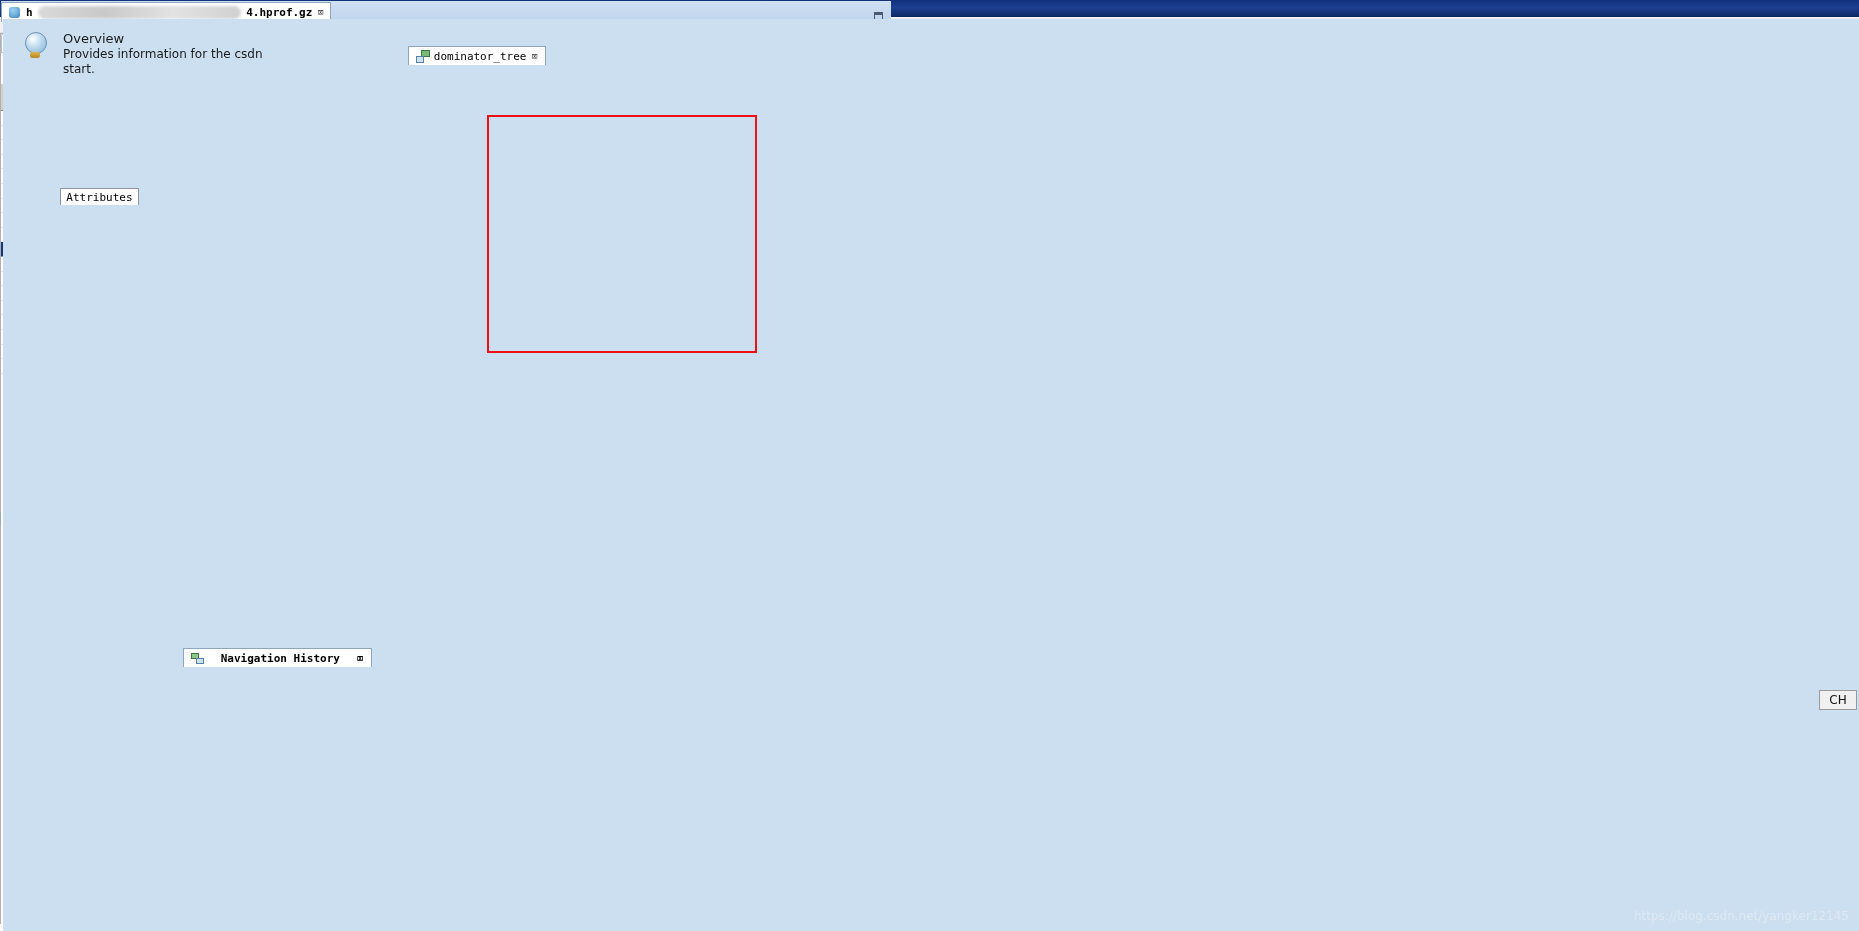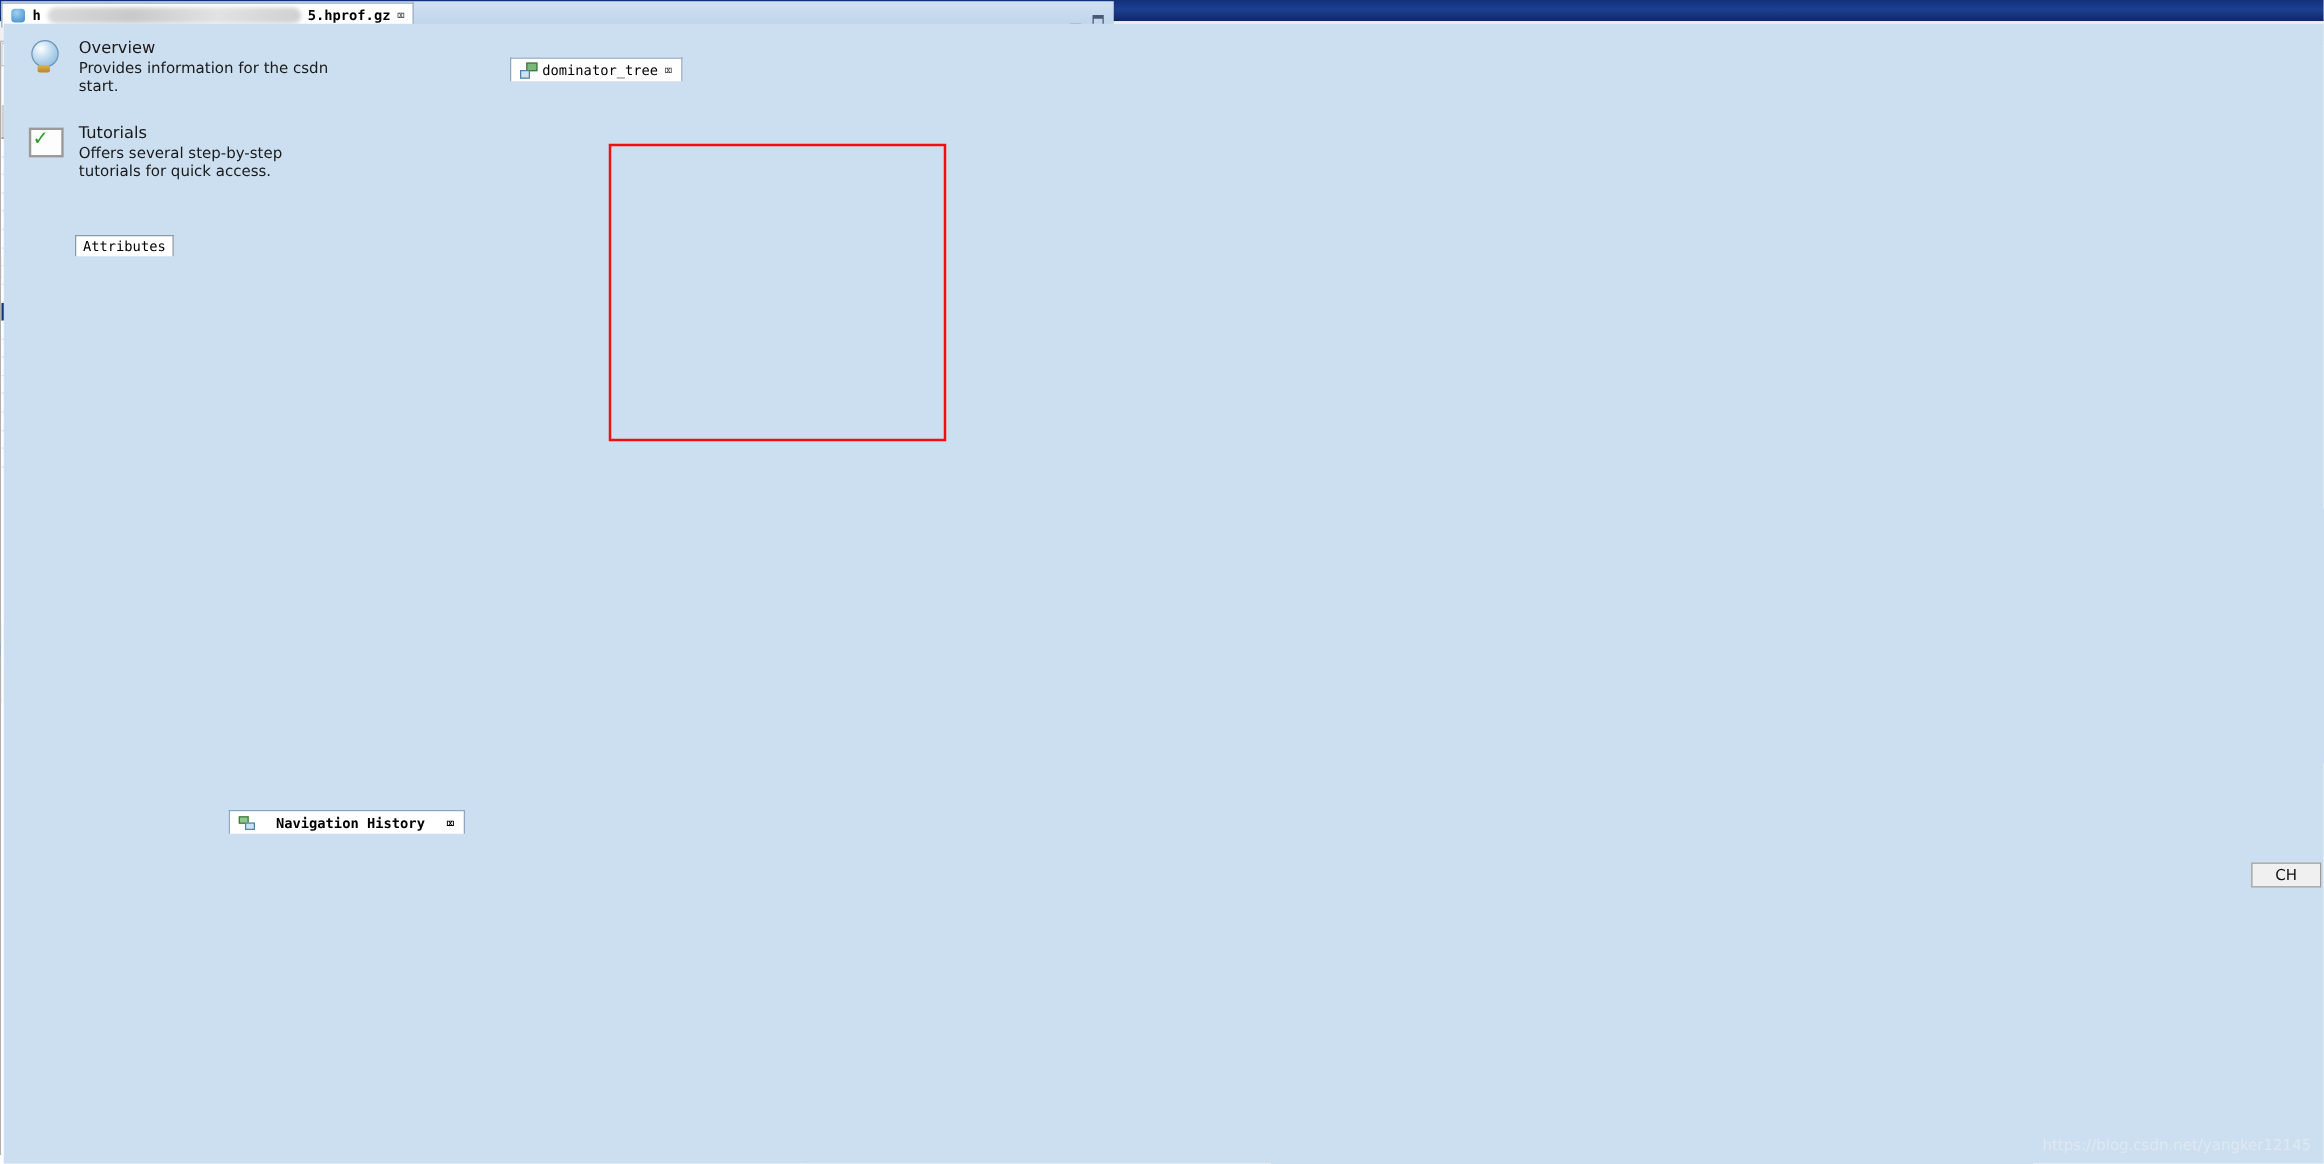--- a/index.html
+++ b/index.html
@@ -247,21 +247,21 @@
   .globe::after { content:""; position:absolute; left:9px; top:21px; width:10px; height:6px;
      background:linear-gradient(to bottom,#e0b44a,#b8862a); border-radius:2px; }
   .tut::before { content:""; position:absolute; left:2px; top:3px; width:24px; height:20px;
      background:#fdfdfd; border:2px solid #9a9a9a; }
   .tut::after { content:"\2713"; position:absolute; left:6px; top:1px; font-size:18px; color:#2a9a2a; font-weight:bold;}
   .wtext { font-family:"DejaVu Sans", sans-serif; font-size:12px; color:#1a1a1a; line-height:15px; }
   .wtitle { font-size:13px; margin-bottom:1px; }
 
   .watermark { position:absolute; right:10px; bottom:8px; font-family:"DejaVu Sans", sans-serif;
      font-size:12px; color:#dfe8f0; }
-  .chbadge { position:absolute; right:2px; top:690px; width:56px; height:20px;
+  .chbadge { position:absolute; right:2px; top:690px; width:38px; height:20px;
      background:#f0f0f0; border:1px solid #9a9a9a; font-family:"DejaVu Sans", sans-serif;
      font-size:12px; text-align:center; line-height:19px; color:#111; }
   .vgrip { position:absolute; left:314px; top:33px; width:6px; height:891px; background:#f4f4f4; }
 </style>
 </head>
 <body>
 
 <div class="app">
 
   <div class="titlebar">
@@ -429,21 +429,21 @@
 
   <div class="vgrip"></div>
 
   <div id="editor">
 
     <div class="etabbar">
       <div class="etab" style="width:330px;">
         <span class="ic-heap"></span>
         <span>h</span>
         <span class="blur" style="width:210px;height:13px;"></span>
-        <span>5.hprof.gz</span>
+        <span>4.hprof.gz</span>
         <span class="x">⌧</span>
       </div>
       <div class="ectrls">
         <span class="minbtn"></span>
         <span class="maxbtn"></span>
       </div>
     </div>
 
     <div class="etoolbar">
       <span class="tbtn">
@@ -920,27 +920,20 @@
     </div>
 
     <div class="wbody">
       <div class="wsection">
         <span class="wicon globe"></span>
         <span class="wtext">
           <div class="wtitle">Overview</div>
           <div style="max-width:200px;">Provides information for the csdn start.</div>
         </span>
       </div>
-      <div class="wsection" style="padding-top:22px;">
-        <span class="wicon tut"></span>
-        <span class="wtext">
-          <div class="wtitle">Tutorials</div>
-          <div style="max-width:205px;">Offers several step-by-step tutorials for quick access.</div>
-        </span>
-      </div>
 
       <div class="watermark">https://blog.csdn.net/yangker12145</div>
     </div>
   </div>
 
   <div class="chbadge">CH</div>
 
 </div>
 
 </body></html>

